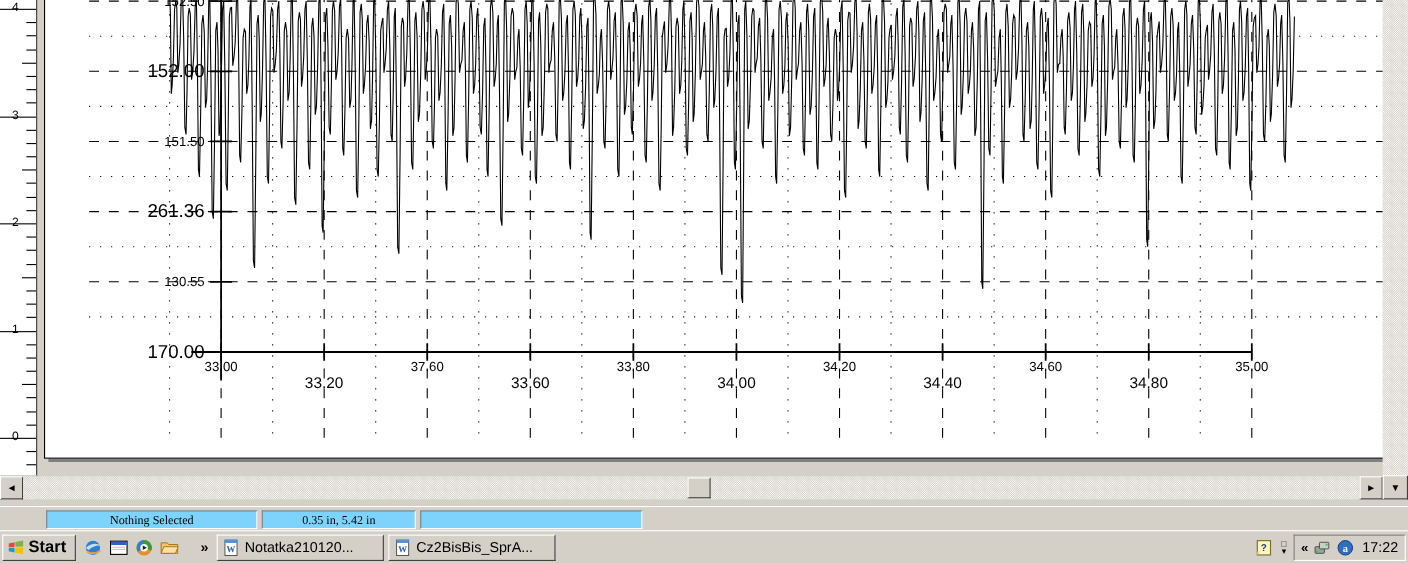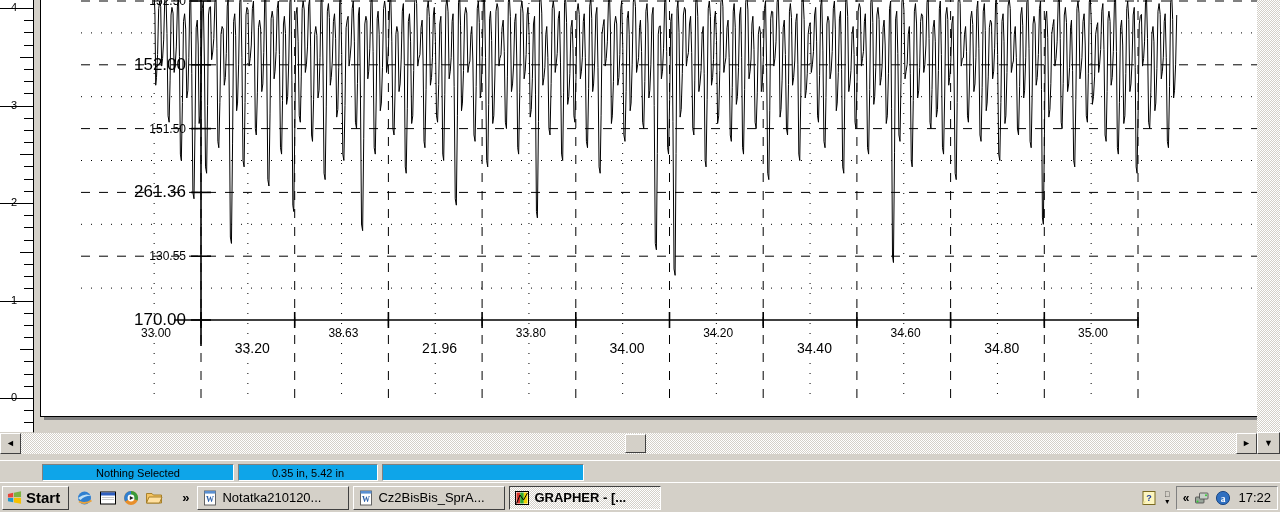--- a/index.html
+++ b/index.html
@@ -52,21 +52,21 @@
   #plot svg { display: block; }
 
   
   .ylab {
     position: absolute; text-align: right; color: #000;
     font-family: "Liberation Sans", sans-serif; white-space: nowrap;
   }
   .ylab.major { font-size: 17px; }
   .ylab.minor { font-size: 12px; }
   .xlab {
-    position: absolute; text-align: left; color: #000;
+    position: absolute; text-align: center; color: #000;
     font-family: "Liberation Sans", sans-serif; white-space: nowrap;
   }
   .xlab.major { font-size: 14px; }
   .xlab.minor { font-size: 12px; }
 
   
   .sb-btn {
     background: #d4d0c8;
     border-top: 1px solid #ffffff; border-left: 1px solid #ffffff;
     border-right: 1px solid #404040; border-bottom: 1px solid #404040;
@@ -107,24 +107,24 @@
 
   
   #statusbar {
     position: absolute; left: 0; top: 460px; width: 1280px; height: 22px;
     background: #d4d0c8; border-top: 1px solid #ffffff;
   }
   .sp {
     position: absolute; top: 3px; height: 17px;
     border-top: 1px solid #808080; border-left: 1px solid #808080;
     border-right: 1px solid #ffffff; border-bottom: 1px solid #ffffff;
-    background: #0ea5e9;
+    background: #7dd3fc;
     display: flex; align-items: center; justify-content: center;
     font-size: 11px; color: #000; overflow: hidden;
-    font-family: Liberation Sans, sans-serif;
+    font-family: Liberation Serif, serif;
   }
   #sp1 { left: 42px;  width: 192px; }
   #sp2 { left: 238px; width: 140px; }
   #sp3 { left: 382px; width: 202px; }
 
   
   #taskbar {
     position: absolute; left: 0; top: 482px; width: 1280px; height: 30px;
     background: #d4d0c8; border-top: 1px solid #ffffff;
     display: flex; align-items: center;
@@ -294,22 +294,22 @@
             </g>
           </svg>
       <div class="ylab major" style="right: 1075px; top: 317px;">170.00</div>
           <div class="ylab minor" style="right: 1075px; top: 256.2px;">130.55</div>
           <div class="ylab major" style="right: 1075px; top: 189.4px;">261.36</div>
           <div class="ylab minor" style="right: 1075px; top: 128.6px;">151.50</div>
           <div class="ylab major" style="right: 1075px; top: 61.8px;">152.00</div>
           <div class="ylab minor" style="right: 1075px; top: 1px;">152.50</div>
           <div class="xlab minor" style="left: 100px; width: 120px; top: 333px;">33.00</div>
           <div class="xlab major" style="left: 193.7px; width: 120px; top: 347px;">33.20</div>
-          <div class="xlab minor" style="left: 287.4px; width: 120px; top: 333px;">38.63</div>
-          <div class="xlab major" style="left: 381.1px; width: 120px; top: 347px;">21.96</div>
+          <div class="xlab minor" style="left: 287.4px; width: 120px; top: 333px;">37.60</div>
+          <div class="xlab major" style="left: 381.1px; width: 120px; top: 347px;">33.60</div>
           <div class="xlab minor" style="left: 474.8px; width: 120px; top: 333px;">33.80</div>
           <div class="xlab major" style="left: 568.5px; width: 120px; top: 347px;">34.00</div>
           <div class="xlab minor" style="left: 662.2px; width: 120px; top: 333px;">34.20</div>
           <div class="xlab major" style="left: 755.9px; width: 120px; top: 347px;">34.40</div>
           <div class="xlab minor" style="left: 849.6px; width: 120px; top: 333px;">34.60</div>
           <div class="xlab major" style="left: 943.3px; width: 120px; top: 347px;">34.80</div>
           <div class="xlab minor" style="left: 1037px; width: 120px; top: 333px;">35.00</div>
         </div>
     </div>
   </div>
@@ -392,30 +392,20 @@
 
     <div class="taskbtn">
       <svg class="tbicon" viewBox="0 0 16 16">
         <rect x="2.5" y="1" width="11" height="14" fill="#ffffff" stroke="#555" stroke-width="0.9"></rect>
         <rect x="2.5" y="1" width="11" height="2.6" fill="#5a8fd0"></rect>
         <text x="8" y="12.2" font-size="8" font-family="Liberation Serif, serif" fill="#2b5fa8" text-anchor="middle" font-weight="bold">W</text>
       </svg>
       <span>Cz2BisBis_SprA...</span>
     </div>
 
-    <div class="taskbtn active">
-      <svg class="tbicon" viewBox="0 0 16 16">
-        <rect x="1.5" y="1.5" width="13" height="13" fill="#ffffff" stroke="#000" stroke-width="1"></rect>
-        <rect x="2.5" y="2.5" width="3.6" height="11" fill="#d8342a"></rect>
-        <rect x="6.2" y="2.5" width="3.6" height="11" fill="#2fa82f"></rect>
-        <rect x="9.8" y="2.5" width="3.7" height="11" fill="#f0d000"></rect>
-        <path d="M2.5 13.5 L6 5 L9.5 10 L13.5 3" stroke="#000" stroke-width="1" fill="none"></path>
-      </svg>
-      <span>GRAPHER - [...</span>
-    </div>
   </div>
 
   <div id="tray-right">
     <svg id="helpicon" viewBox="0 0 16 16">
       <rect x="2" y="1.5" width="12" height="13" fill="#fdf6c0" stroke="#7a6a20" stroke-width="1"></rect>
       <path d="M2 14.5 L5 11.5 L2 11.5 Z" fill="#e8dd90"></path>
       <text x="8" y="11" font-size="9" font-family="Liberation Sans, sans-serif" fill="#2040a0" text-anchor="middle" font-weight="bold">?</text>
     </svg>
     <div id="traygrip">
       <span>⎕</span>

